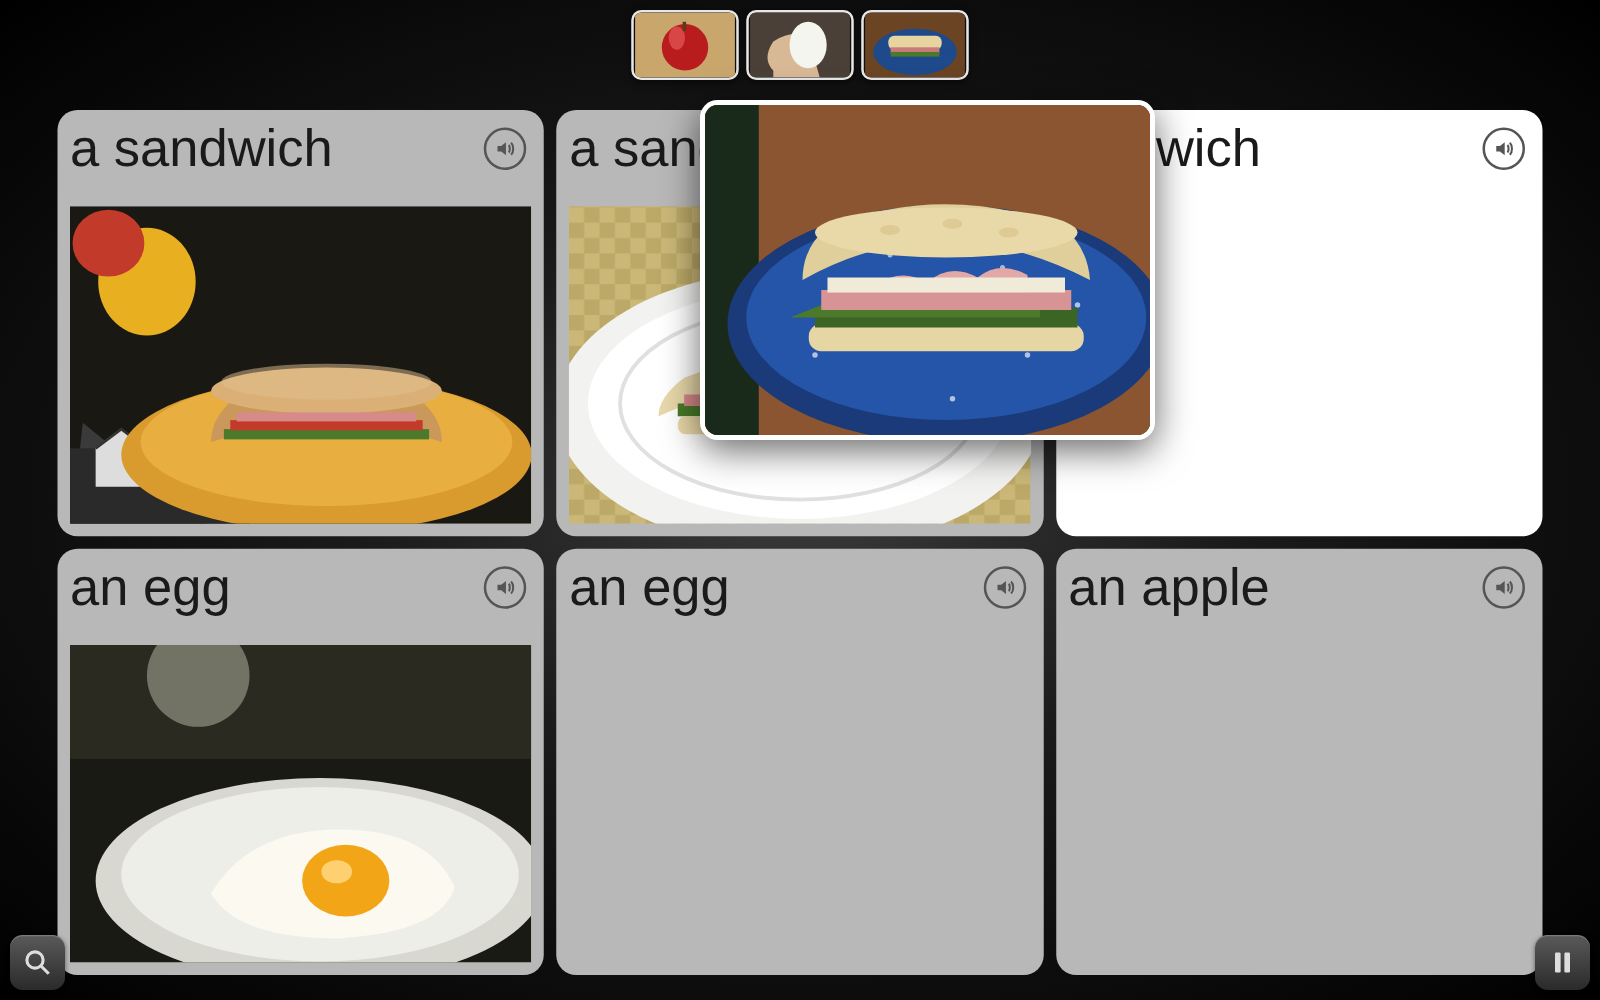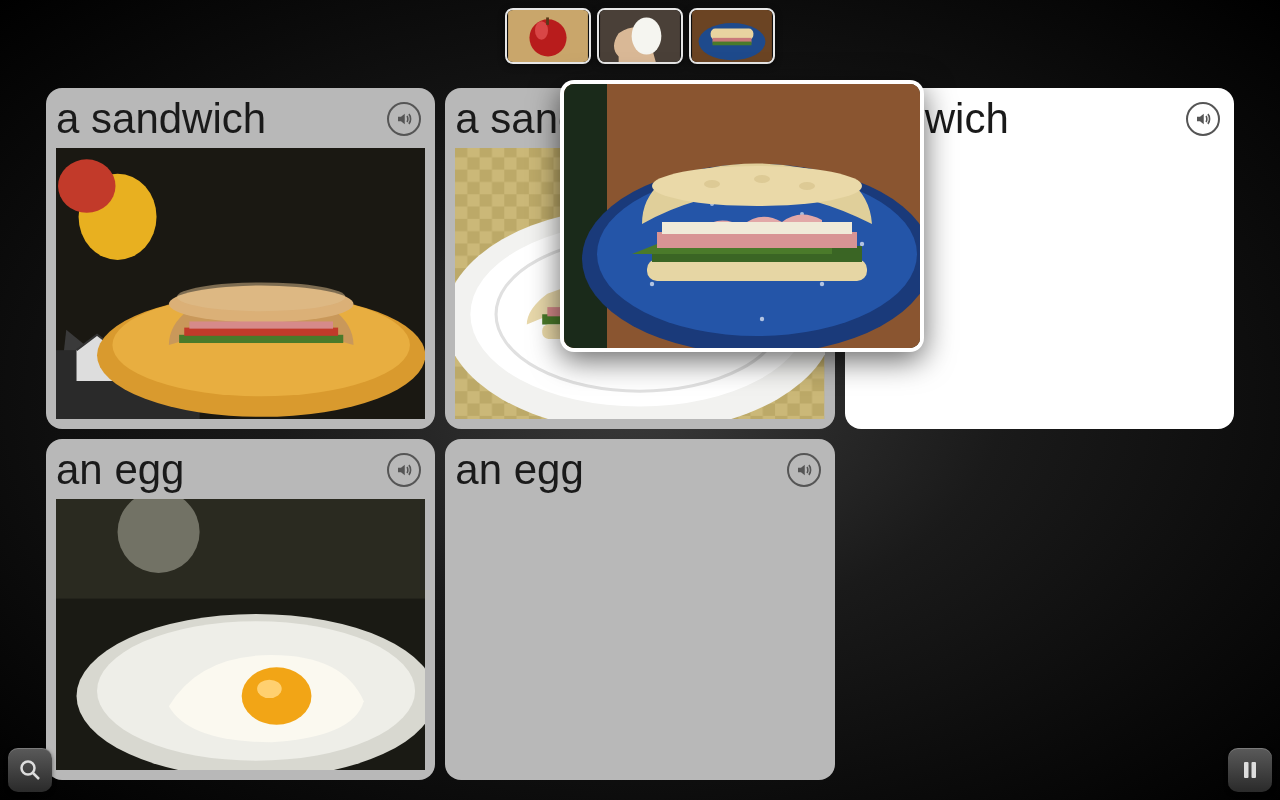--- a/index.html
+++ b/index.html
@@ -8,21 +8,21 @@
 
 .thumbs{position:absolute;top:8px;left:50%;transform:translateX(-50%);display:flex;gap:6px;}
 .thumb{width:86px;height:56px;border-radius:8px;border:2.5px solid rgba(255,255,255,0.9);box-sizing:border-box;overflow:hidden;cursor:pointer;box-shadow:0 2px 6px rgba(0,0,0,.5);}
 .thumb svg{width:100%;height:100%;display:block;}
 
 
 .grid{position:absolute;top:88px;left:46px;right:46px;bottom:20px;display:grid;grid-template-columns:repeat(3,1fr);grid-template-rows:repeat(2,1fr);gap:10px;}
 .card{border-radius:16px;overflow:hidden;position:relative;display:flex;flex-direction:column;}
 .card.filled-bg{background:#b8b8b8;}
 .card.empty-bg{background:#fff;}
-.card-header{display:flex;align-items:center;justify-content:space-between;padding:2px 14px 0 10px;height:58px;flex:0 0 auto;}
+.card-header{display:flex;align-items:center;justify-content:space-between;padding:2px 14px 17px 10px;height:58px;flex:0 0 auto;}
 .card-label{font-size:42px;font-weight:400;color:#1a1a1a;white-space:nowrap;overflow:hidden;}
 .card-img{flex:1 1 auto;margin:0 10px 10px 10px;border-radius:0;overflow:hidden;}
 .card-img svg{width:100%;height:100%;display:block;}
 
 
 .sp{width:30px;height:30px;border:2.5px solid #555;border-radius:50%;display:flex;align-items:center;justify-content:center;cursor:pointer;flex:0 0 auto;background:transparent;}
 .sp svg{width:18px;height:18px;display:block;}
 
 
 .popup{position:absolute;top:80px;left:560px;width:364px;height:272px;background:#fff;border-radius:14px;padding:4px;box-sizing:border-box;box-shadow:0 8px 30px rgba(0,0,0,.6);}
@@ -174,20 +174,32 @@
       <span class="sp">
           <svg viewBox="0 0 24 24" fill="none" stroke="#555" stroke-width="2.2">
             <path d="M4 9v6h4l5 4V5L8 9H4z" fill="#555" stroke="none"></path>
             <path d="M16 8c1.5 1.5 1.5 6.5 0 8"></path>
             <path d="M18.5 5.5c3 3 3 10 0 13"></path>
           </svg>
         </span>
     </div>
   </div>
 
+  <div class="card filled-bg">
+    <div class="card-header">
+      <span class="card-label">an apple</span>
+      <span class="sp">
+          <svg viewBox="0 0 24 24" fill="none" stroke="#555" stroke-width="2.2">
+            <path d="M4 9v6h4l5 4V5L8 9H4z" fill="#555" stroke="none"></path>
+            <path d="M16 8c1.5 1.5 1.5 6.5 0 8"></path>
+            <path d="M18.5 5.5c3 3 3 10 0 13"></path>
+          </svg>
+        </span>
+    </div>
+  </div>
 
 </div>
 
 <div class="popup">
   <svg viewBox="0 0 360 264" preserveAspectRatio="xMidYMid slice">
     <rect width="360" height="264" fill="#2a3a2a"></rect>
     <rect x="0" y="0" width="360" height="264" fill="#7a4a28"></rect>
     <rect x="40" y="0" width="320" height="264" fill="#8a5530"></rect>
     <rect x="0" y="0" width="45" height="264" fill="#1a2a1a"></rect>
     <ellipse cx="195" cy="175" rx="175" ry="95" fill="#1a3a7a"></ellipse>

